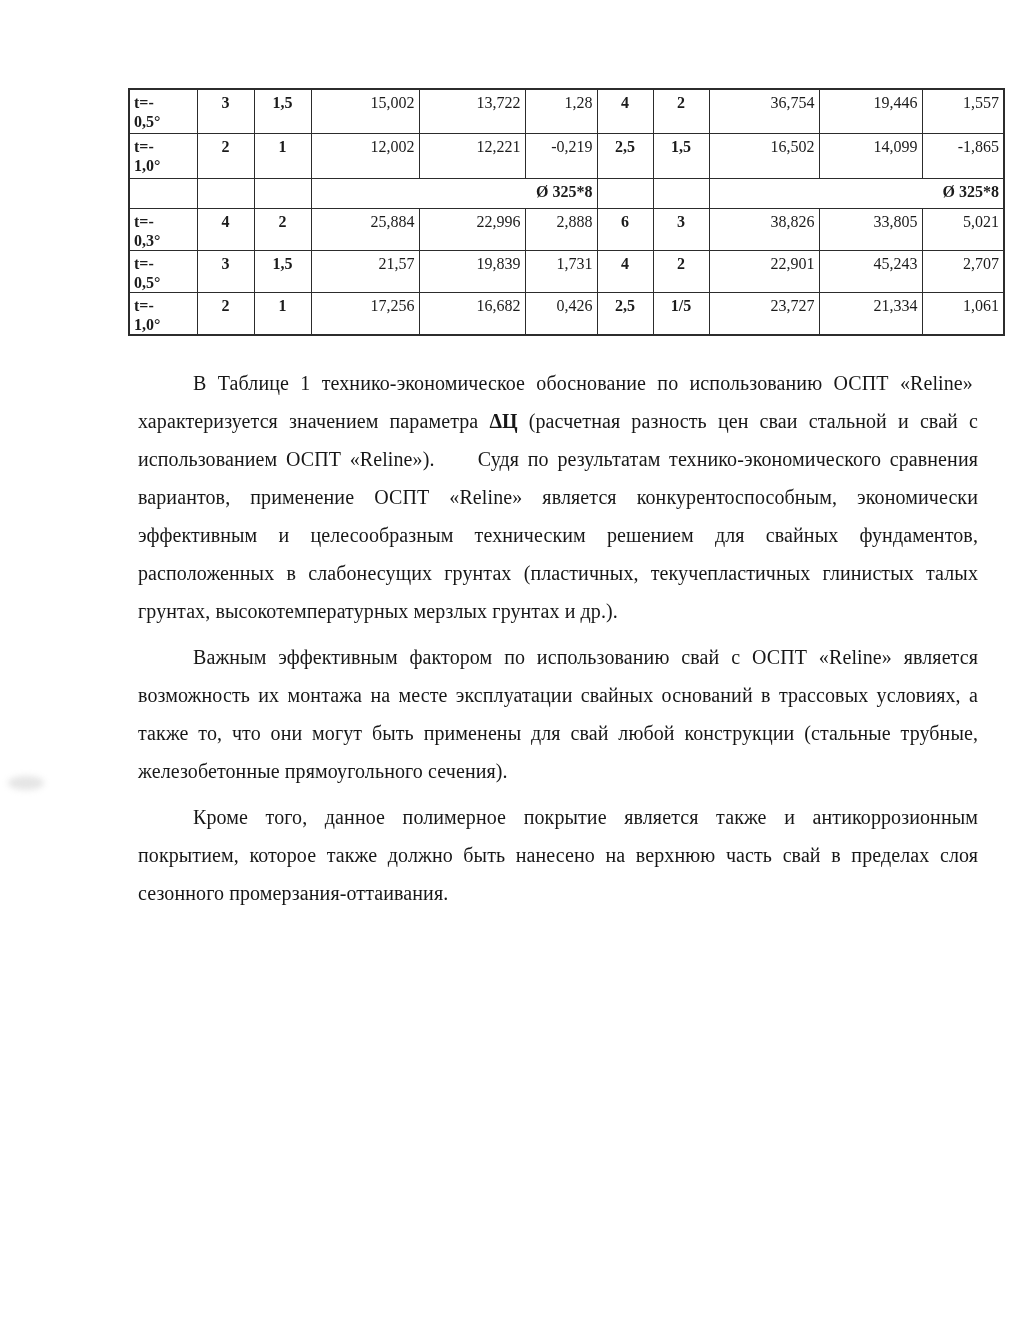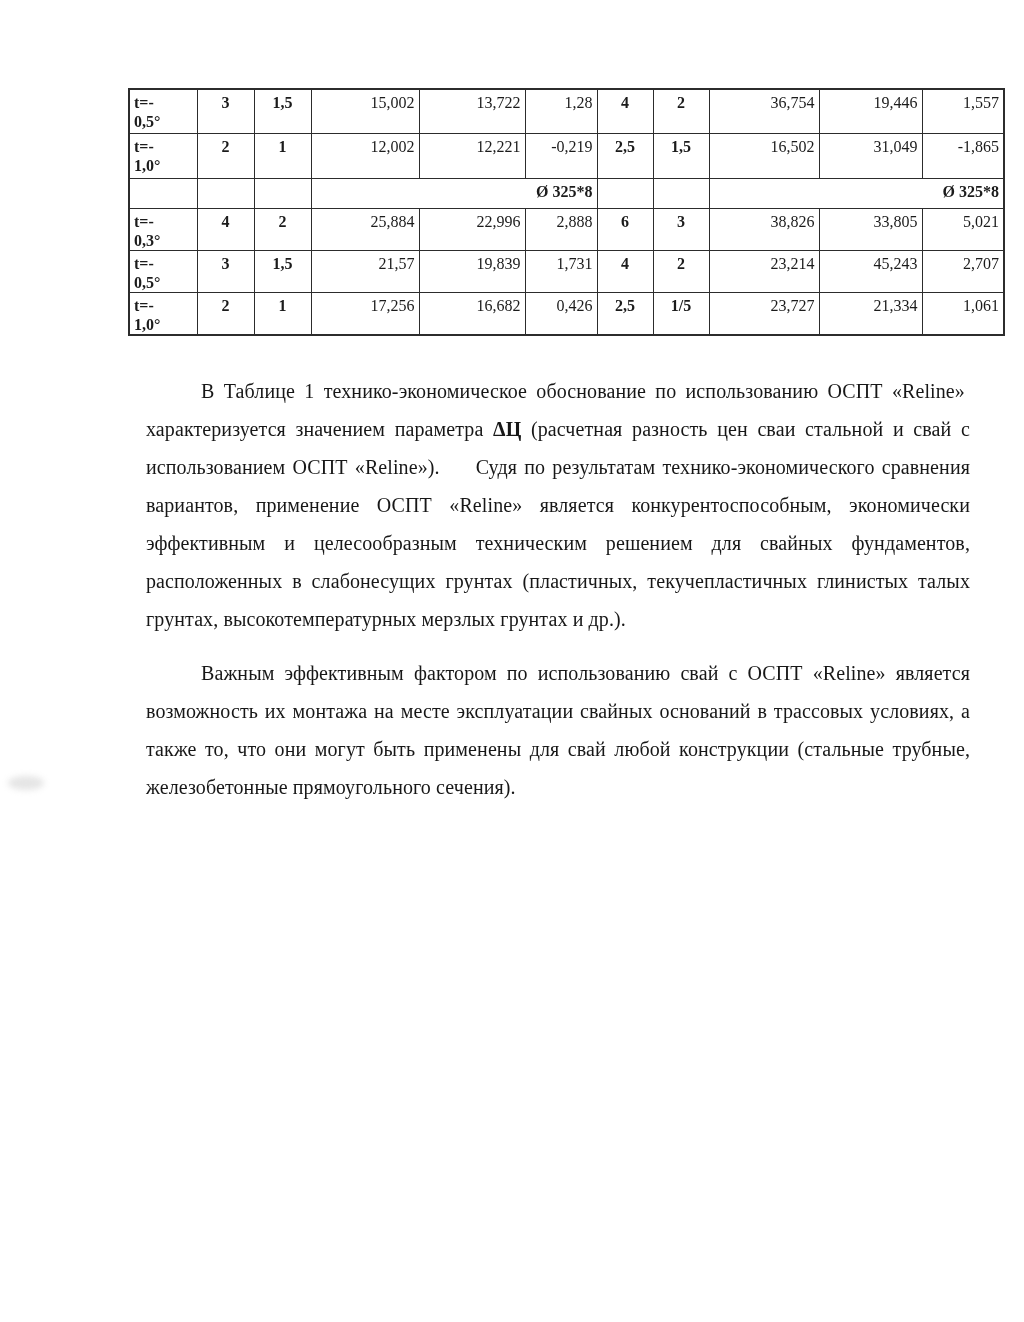--- a/index.html
+++ b/index.html
@@ -29,21 +29,21 @@
   tr.r-dia{height:30px;}
   tr.r-tall3{height:42px;}
   tr.r-tall4{height:40px;}
   tr.r-tall5{height:42px;}
   
   .textblock{
     position:absolute;left:130px;top:356px;width:856px;
     font-size:20px;line-height:38px;text-align:justify;
     color:#171717;letter-spacing:0.1px;
   }
-  .textblock p{margin:16px;text-indent:55px;}
+  .textblock p{margin:8px;text-indent:55px;}
   .param{font-weight:bold;}
   
   .smudge{
     position:absolute;left:8px;top:776px;width:36px;height:14px;
     background:#c6c6c6;opacity:.45;border-radius:50%;filter:blur(3px);
   }
 </style>
 </head>
 <body>
 
@@ -82,21 +82,21 @@
         <td class="lab">t=-
 1,0°</td>
         <td class="mid">2</td>
         <td class="mid">1</td>
         <td class="num hv">12,002</td>
         <td class="num">12,221</td>
         <td class="num">-0,219</td>
         <td class="mid hv">2,5</td>
         <td class="mid">1,5</td>
         <td class="num hv">16,502</td>
-        <td class="num">31,049</td>
+        <td class="num">14,099</td>
         <td class="num">-1,865</td>
       </tr>
       <tr class="r-dia">
         <td class="lab"></td>
         <td class="mid"></td>
         <td class="mid"></td>
         <td class="dia hv" colspan="3">Ø 325*8</td>
         <td class="mid hv"></td>
         <td class="mid"></td>
         <td class="dia hv" colspan="3">Ø 325*8</td>
@@ -118,21 +118,21 @@
       <tr class="r-tall4">
         <td class="lab">t=-
 0,5°</td>
         <td class="mid">3</td>
         <td class="mid">1,5</td>
         <td class="num hv">21,57</td>
         <td class="num">19,839</td>
         <td class="num">1,731</td>
         <td class="mid hv">4</td>
         <td class="mid">2</td>
-        <td class="num hv">23,214</td>
+        <td class="num hv">22,901</td>
         <td class="num">45,243</td>
         <td class="num">2,707</td>
       </tr>
       <tr class="r-tall5">
         <td class="lab">t=-
 1,0°</td>
         <td class="mid">2</td>
         <td class="mid">1</td>
         <td class="num hv">17,256</td>
         <td class="num">16,682</td>
@@ -142,17 +142,18 @@
         <td class="num hv">23,727</td>
         <td class="num">21,334</td>
         <td class="num">1,061</td>
       </tr>
     </tbody>
   </table>
 
   <div class="textblock">
     <p><span>В Таблице 1 технико-экономическое обоснование по использованию ОСПТ «Reline»&nbsp; характеризуется значением параметра </span><span class="param">ΔЦ</span><span> (расчетная разность цен сваи стальной и свай с использованием ОСПТ «Reline»).&nbsp;&nbsp;&nbsp;&nbsp; Судя по результатам технико-экономического сравнения вариантов, применение ОСПТ «Reline» является конкурентоспособным, экономически эффективным и целесообразным техническим решением для свайных фундаментов, расположенных в слабонесущих грунтах (пластичных, текучепластичных глинистых талых грунтах, высокотемпературных мерзлых грунтах и др.).</span></p>
     <p>Важным эффективным фактором по использованию свай с ОСПТ «Reline» является возможность их монтажа на месте эксплуатации свайных оснований в трассовых условиях, а также то, что они могут быть применены для свай любой конструкции (стальные трубные, железобетонные прямоугольного сечения).</p>
+    <p>Кроме того, данное полимерное покрытие является также и антикоррозионным покрытием, которое также должно быть нанесено на верхнюю часть свай в пределах слоя сезонного промерзания-оттаивания.</p>
   </div>
 
   <div class="smudge"></div>
 
 </div>
 
 </body></html>

